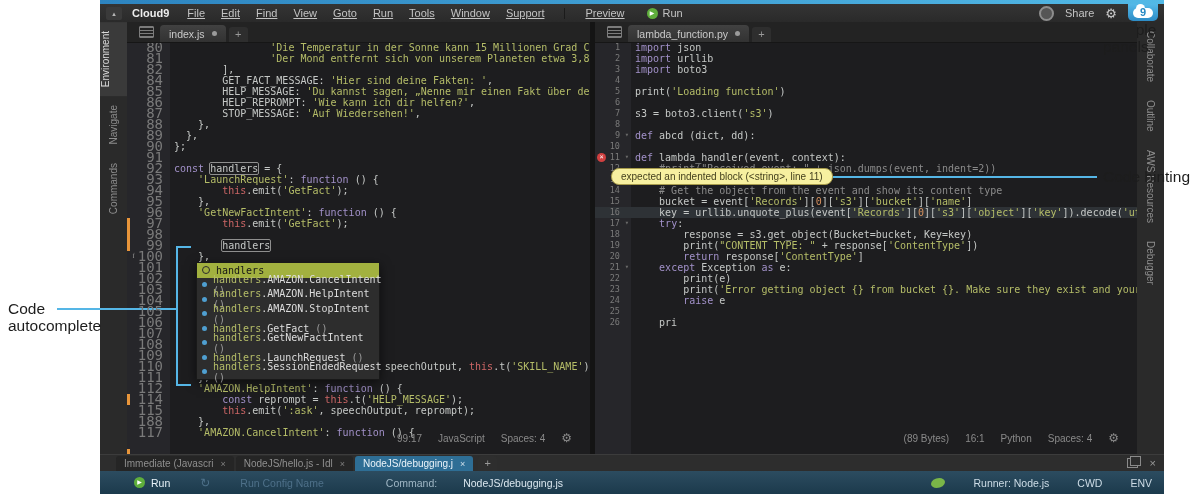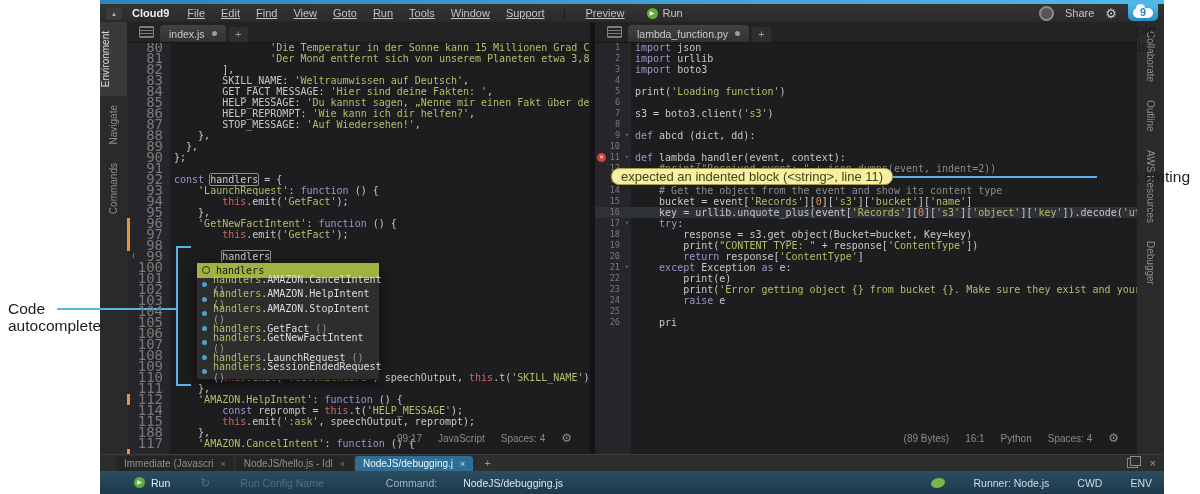--- a/index.html
+++ b/index.html
@@ -95,21 +95,21 @@
   .ac-dot{width:5px;height:5px;border-radius:50%;background:#4f9fd0;flex:0 0 5px;}
   .ac-ring{width:6px;height:6px;border:1px solid #2c2c2c;border-radius:50%;flex:0 0 6px;background:transparent;}
   .ac-pre{color:#b5bd68;}
   .ac-paren{color:#9a9a9a;}
   .ac-doc{width:207px;height:116px;background:#969696;color:#1f1f1f;font-size:10px;
           padding:6px 9px;box-sizing:border-box;font-family:"Liberation Sans",sans-serif;}
   .ac-doc .t{text-decoration:underline;margin-bottom:12px;}
 
   
   .hint{position:absolute;left:16px;top:126px;background:#f7f0a0;border:1px solid #a79b4b;border-radius:8px;
-        color:#45411e;font-size:13px;line-height:15px;padding:0 9px;z-index:6;white-space:nowrap;
+        color:#45411e;font-size:10px;line-height:15px;padding:0 9px;z-index:6;white-space:nowrap;
         font-family:"Liberation Sans",sans-serif;}
 
   
   .console-tabs{height:16px;background:#2d2d2d;border-top:1px solid #3c3c3c;display:flex;
                 align-items:flex-end;padding-left:16px;position:relative;flex:0 0 16px;}
   .ctab{height:15px;font-size:10px;color:#8f8f8f;background:#252525;border-radius:3px 3px 0 0;
         padding:0 8px;display:flex;align-items:center;gap:7px;margin-right:2px;white-space:nowrap;}
   .ctab.active{background:#2e6e95;color:#eaf3f9;}
   .ctab .x{font-size:9px;opacity:.85;}
   .console-right{position:absolute;right:8px;top:3px;display:flex;gap:12px;align-items:center;}
@@ -190,21 +190,20 @@
             <span class="dot"></span>
           </span>
           <span class="newtab">+</span>
         </div>
         <div class="code-area">
           <div class="gutter-col"></div>
           <div class="rows" id="js-rows">
               <div class="code-row"><span class="gutter">80</span><span class="code">                <span class="tok-str">'Die Temperatur in der Sonne kann 15 Millionen Grad Celsius erreichen.</span></span></div>
               <div class="code-row"><span class="gutter">81</span><span class="code">                <span class="tok-str">'Der Mond entfernt sich von unserem Planeten etwa 3,8 cm pro Jahr.'</span>,</span></div>
               <div class="code-row"><span class="gutter">82</span><span class="code">        ],</span></div>
-              <div class="code-row"><span class="gutter">83</span><span class="code">        SKILL_NAME: <span class="tok-str">'Weltraumwissen auf Deutsch'</span>,</span></div>
               <div class="code-row"><span class="gutter">84</span><span class="code">        GET_FACT_MESSAGE: <span class="tok-str">'Hier sind deine Fakten: '</span>,</span></div>
               <div class="code-row"><span class="gutter">85</span><span class="code">        HELP_MESSAGE: <span class="tok-str">'Du kannst sagen, „Nenne mir einen Fakt über den Weltraum“,</span></span></div>
               <div class="code-row"><span class="gutter">86</span><span class="code">        HELP_REPROMPT: <span class="tok-str">'Wie kann ich dir helfen?'</span>,</span></div>
               <div class="code-row"><span class="gutter">87</span><span class="code">        STOP_MESSAGE: <span class="tok-str">'Auf Wiedersehen!'</span>,</span></div>
               <div class="code-row"><span class="gutter">88</span><span class="code">    },</span></div>
               <div class="code-row"><span class="gutter">89</span><span class="code">  },</span></div>
               <div class="code-row"><span class="gutter">90</span><span class="code">};</span></div>
               <div class="code-row"><span class="gutter">91</span><span class="code"></span></div>
               <div class="code-row"><span class="gutter">92</span><span class="code"><span class="tok-kw">const</span> <span class="occ">handlers</span> = {</span></div>
               <div class="code-row"><span class="gutter">93</span><span class="code">    <span class="tok-str">'LaunchRequest'</span>: <span class="tok-kw">function</span> () {</span></div>

